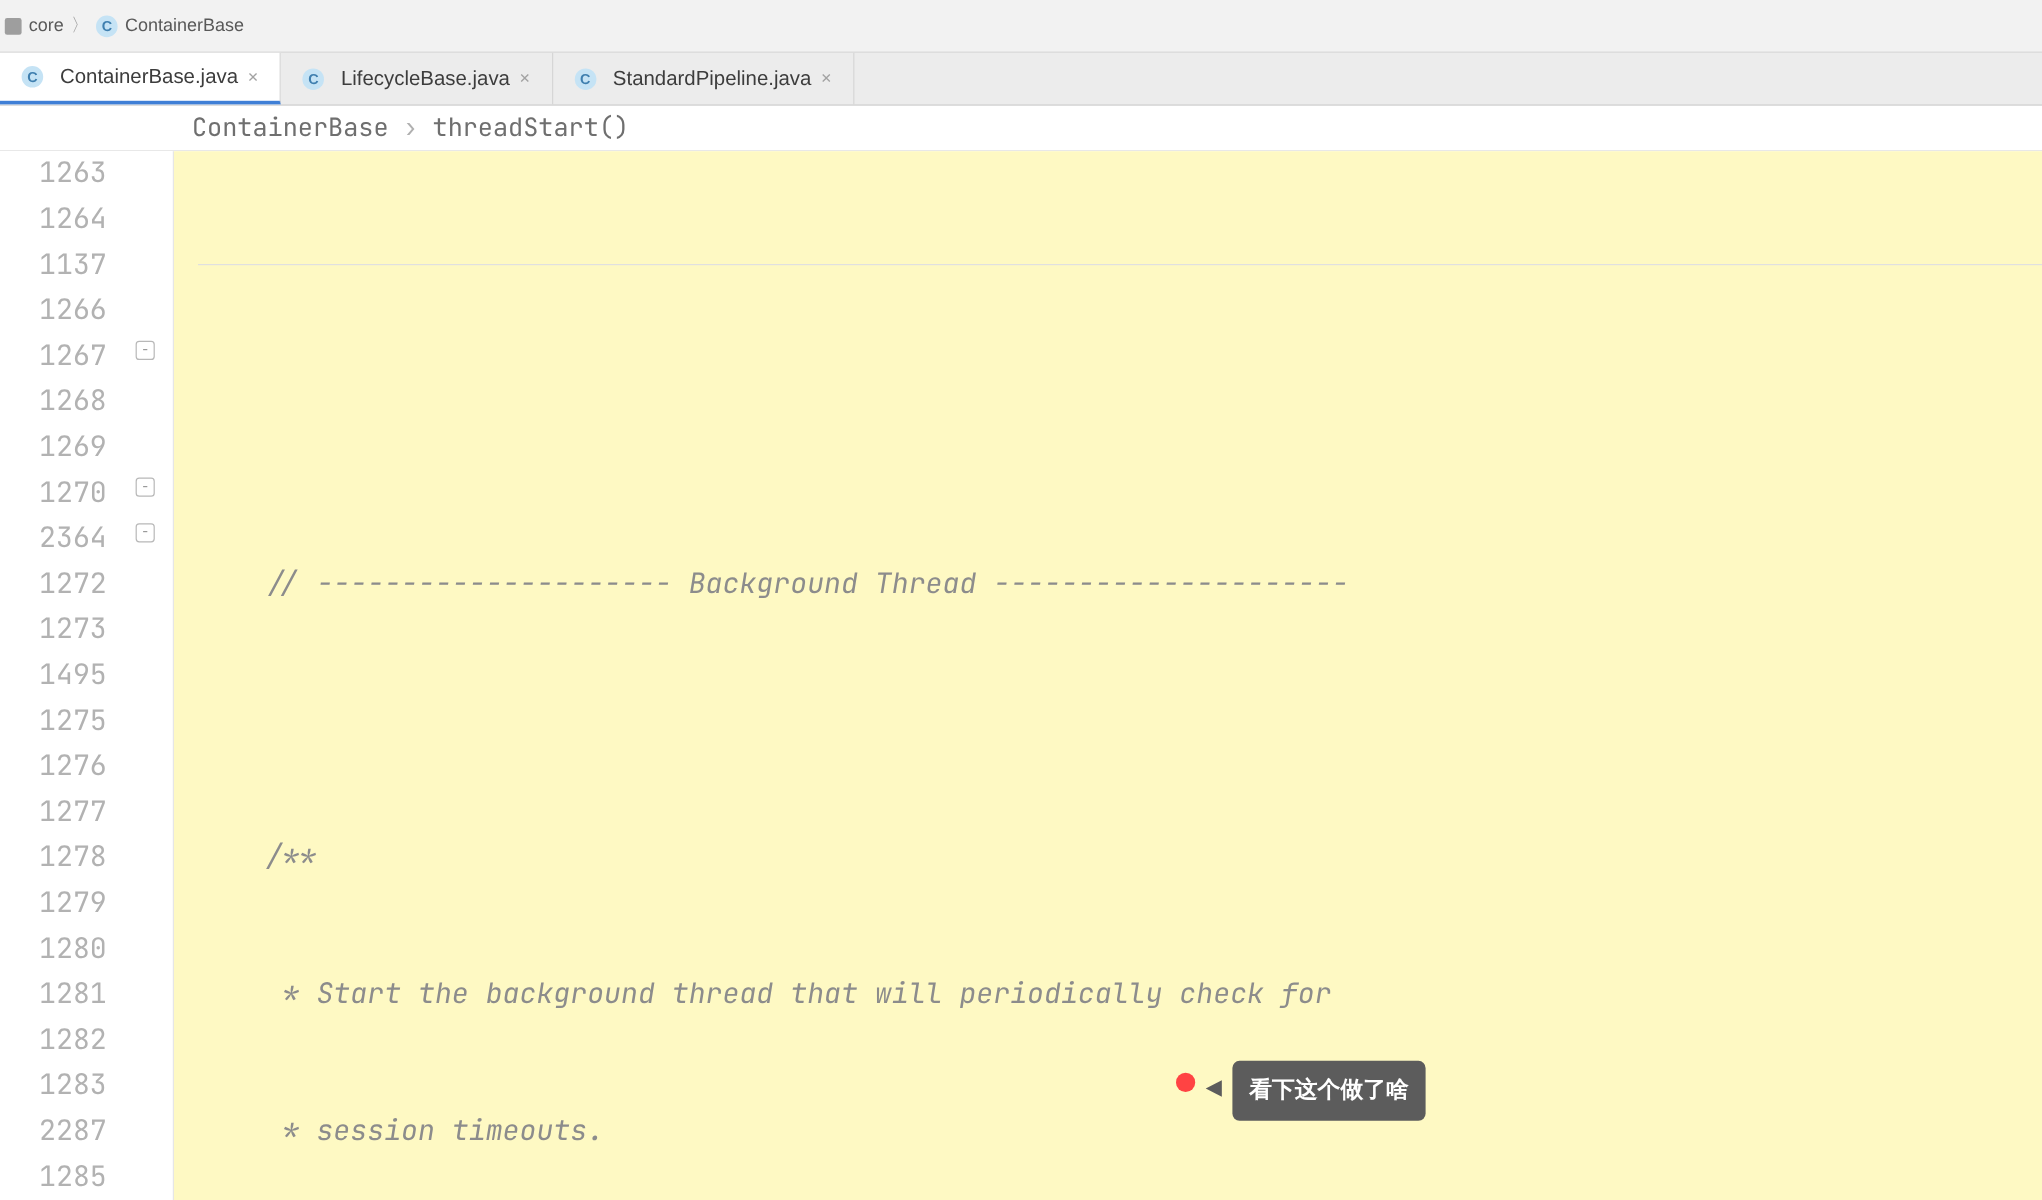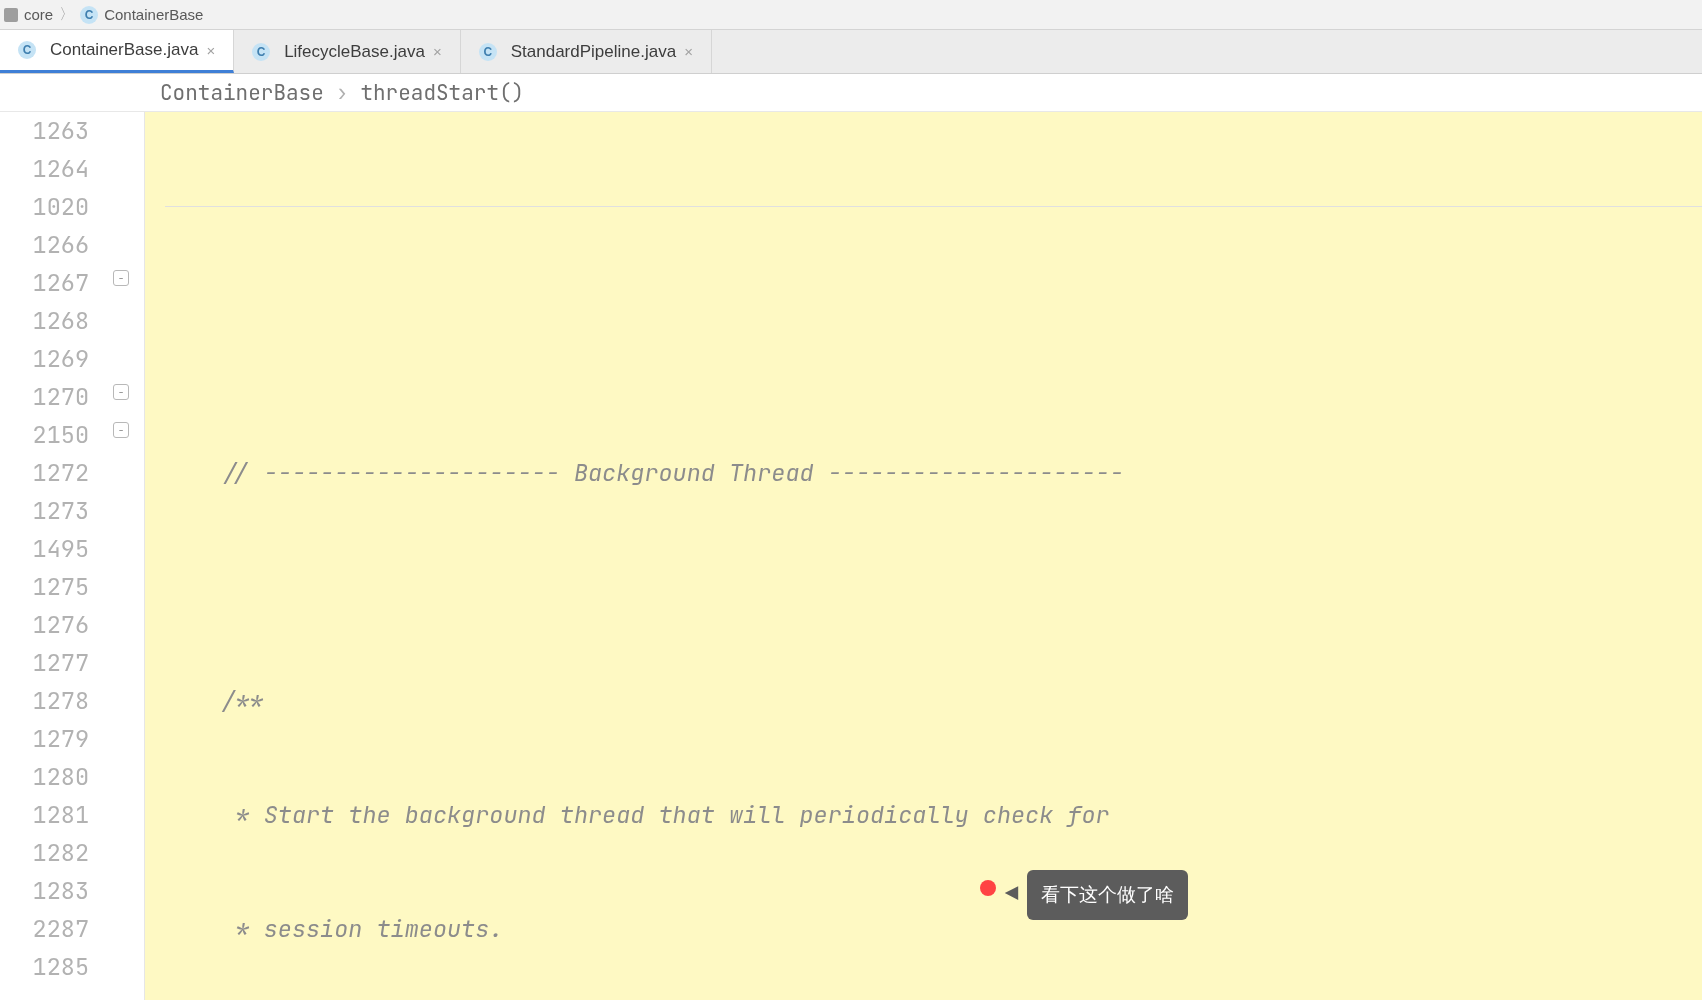--- a/index.html
+++ b/index.html
@@ -4,21 +4,21 @@
 <style>
   * { margin: 0; padding: 0; box-sizing: border-box; }
   body {
     font-family: -apple-system, BlinkMacSystemFont, "Segoe UI", sans-serif;
     background: #ffffff;
     overflow: hidden;
     width: 1702px;
     height: 1000px;
   }
   .topbar {
-    height: 30px;
+    height: 44px;
     background: #f2f2f2;
     border-bottom: 1px solid #d4d4d4;
     display: flex;
     align-items: center;
     padding-left: 4px;
     font-size: 15px;
     color: #595959;
   }
   .bc-icon-pkg {
     width: 14px; height: 14px; display:inline-block; margin-right:6px;
@@ -114,20 +114,21 @@
     font-size:22px;
   }
   .annotation-bubble {
     position:absolute;
     background:#5c5c5c;
     color:#ffffff;
     font-size:19px;
     padding:6px 14px;
     border-radius:6px;
     font-family:-apple-system,sans-serif;
+    font-weight:bold;
   }
   .method-sep {
     position:absolute;
     left:20px; right:0;
     top:94px;
     height:1px;
     background:#e0e0e0;
   }
 </style>
 </head>
@@ -162,27 +163,27 @@
 <div class="crumbbar">
   <span>ContainerBase</span>
   <span class="chev">›</span>
   <span>threadStart()</span>
 </div>
 
 <div class="editor">
   <div class="gutter">
     <div class="ln-row">1263</div>
     <div class="ln-row">1264</div>
-    <div class="ln-row">1020</div>
+    <div class="ln-row">1137</div>
     <div class="ln-row">1266</div>
     <div class="ln-row">1267</div>
     <div class="ln-row">1268</div>
     <div class="ln-row">1269</div>
     <div class="ln-row">1270</div>
-    <div class="ln-row">2150</div>
+    <div class="ln-row">2364</div>
     <div class="ln-row">1272</div>
     <div class="ln-row">1273</div>
     <div class="ln-row">1495</div>
     <div class="ln-row">1275</div>
     <div class="ln-row">1276</div>
     <div class="ln-row">1277</div>
     <div class="ln-row">1278</div>
     <div class="ln-row">1279</div>
     <div class="ln-row">1280</div>
     <div class="ln-row">1281</div>

